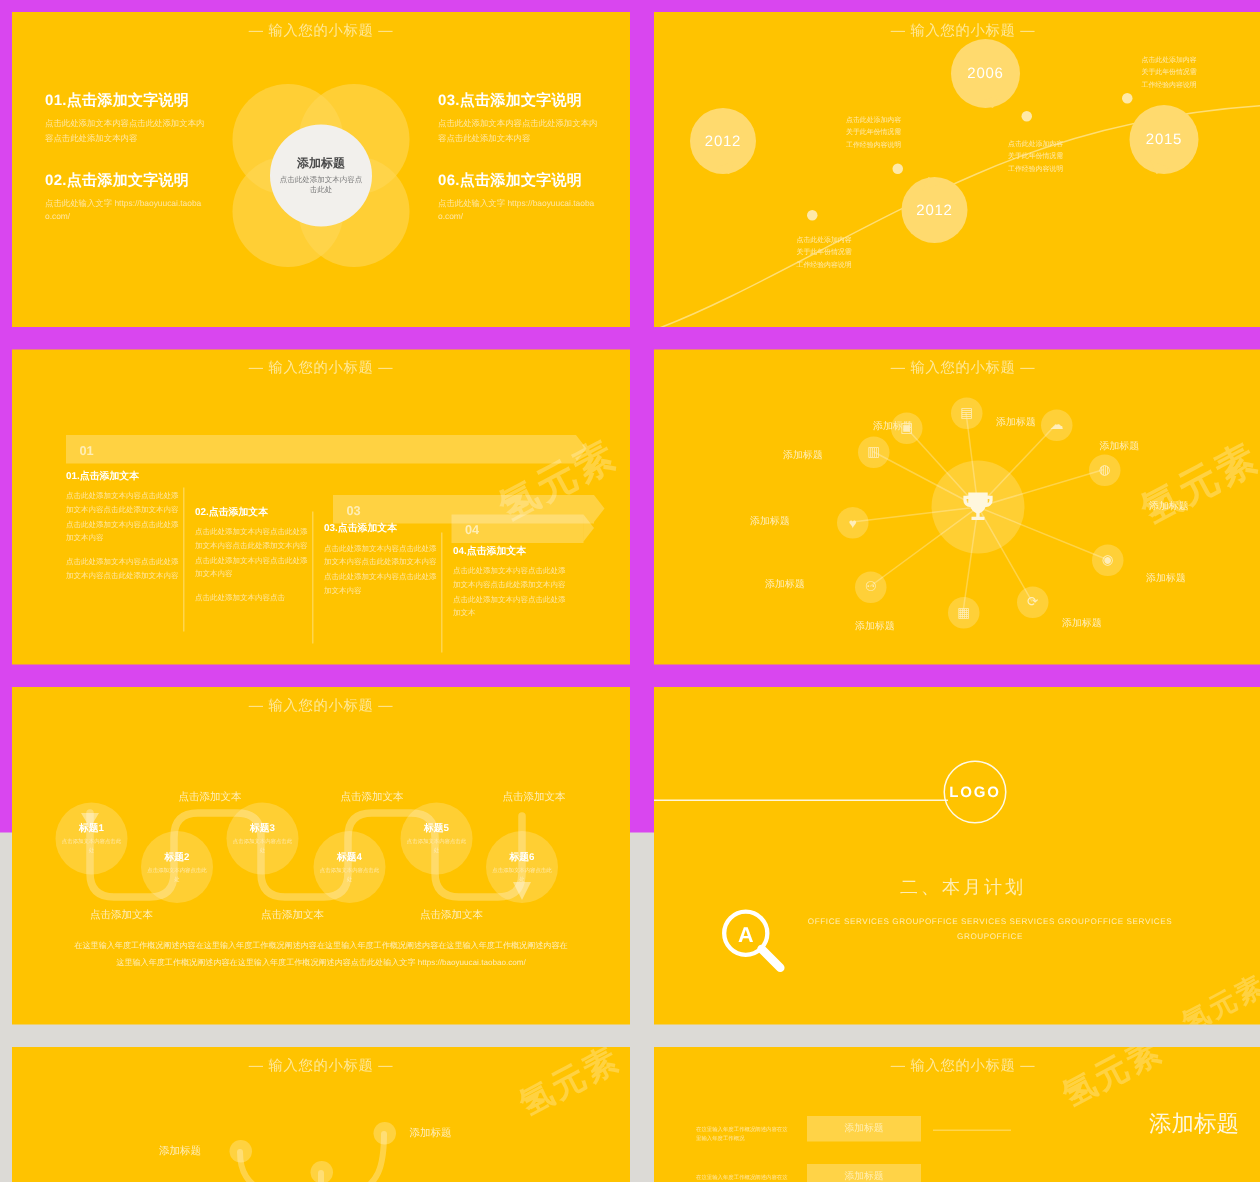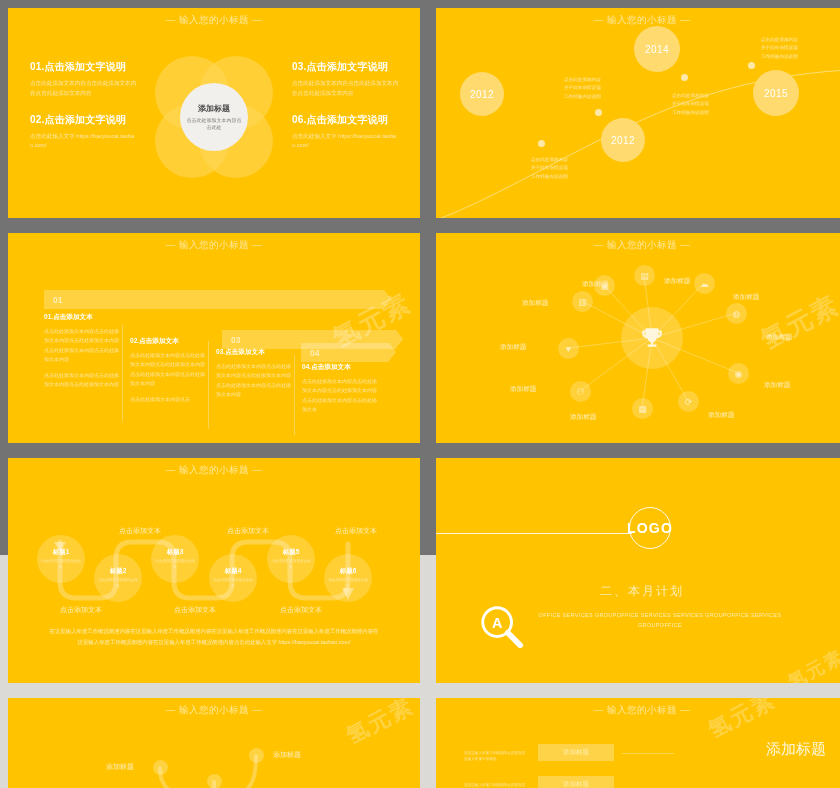--- a/index.html
+++ b/index.html
@@ -9,21 +9,21 @@
     font-family: "Liberation Sans", "DejaVu Sans", sans-serif;
     overflow: hidden;
   }
   .grid {
     width: 840px; height: 555px;
     display: grid;
     grid-template-columns: 412px 412px;
     grid-template-rows: 210px 210px 225px 133px;
     gap: 15px 16px;
     padding: 8px 8px 0 8px;
-    background: #737373;
+    background: #d946ef;
   }
   .slide {
     position: relative;
     background: #FFC300;
     overflow: hidden;
   }
   .slide-title {
     position: absolute; top: 6px; left: 0; right: 0;
     text-align: center;
     font-size: 9.5px;
@@ -116,21 +116,21 @@
   .snk-lbl { position: absolute; font-size: 7px; color: #ffeebb; white-space: nowrap; }
   .s5-foot { position: absolute; left: 40px; right: 40px; top: 168px;
              font-size: 5.4px; line-height: 2; color: #ffeebb; text-align: center; word-break: break-all; }
 
   
   .dv-rule { position: absolute; left: 0; top: 75px; height: 1px; width: 196px; background: rgba(255,255,255,.85); }
   .dv-logo {
     position: absolute; left: 193px; top: 49px; width: 42px; height: 42px;
     border-radius: 50%; border: 1.3px solid rgba(255,255,255,.9);
     display: flex; align-items: center; justify-content: center;
-    font-size: 14px; font-weight: bold; letter-spacing: 1.2px; color: #fff;
+    font-size: 10px; font-weight: bold; letter-spacing: 1.2px; color: #fff;
   }
   .dv-h { position: absolute; left: 0; right: 0; top: 125px; text-align: center;
           font-size: 12px; color: #ffeeb4; letter-spacing: 2px; }
   .dv-sub { position: absolute; left: 96px; right: 60px; top: 152px; text-align: center;
             font-size: 5.4px; line-height: 1.9; color: #ffeeb4; letter-spacing: .4px; }
   .dv-mag { position: absolute; left: 42px; top: 145px; }
 
   
   .mm-node { position: absolute; width: 15px; height: 15px; border-radius: 50%;
              background: rgba(255,255,255,.25); }
@@ -190,21 +190,21 @@
       <path d="M0 212 C 60 190, 140 140, 215 108 C 275 82, 340 66, 412 62" fill="none" stroke="rgba(255,255,255,.45)" stroke-width="1"></path>
     </svg>
 
     <div class="bub p-br" style="left:24px; top:64px; width:44px; height:44px;">
       <span>2012</span>
     </div>
     <div class="bub p-tl" style="left:165px; top:110px; width:44px; height:44px;">
       <span>2012</span>
     </div>
     <div class="bub p-br" style="left:198px; top:18px; width:46px; height:46px;">
-      <span>2014</span>
+      <span>2006</span>
     </div>
     <div class="bub p-bl" style="left:317px; top:62px; width:46px; height:46px;">
       <span>2015</span>
     </div>
 
     <div class="dot" style="left:102px; top:132px;"></div>
     <div class="dot" style="left:159px; top:101px;"></div>
     <div class="dot" style="left:245px; top:66px;"></div>
     <div class="dot" style="left:312px; top:54px;"></div>
 

